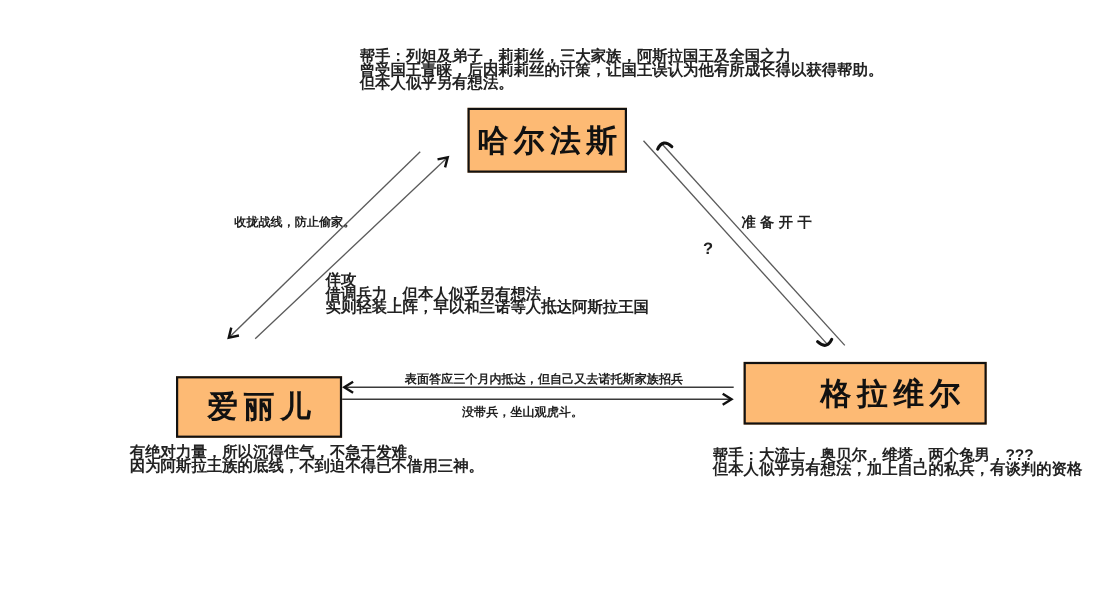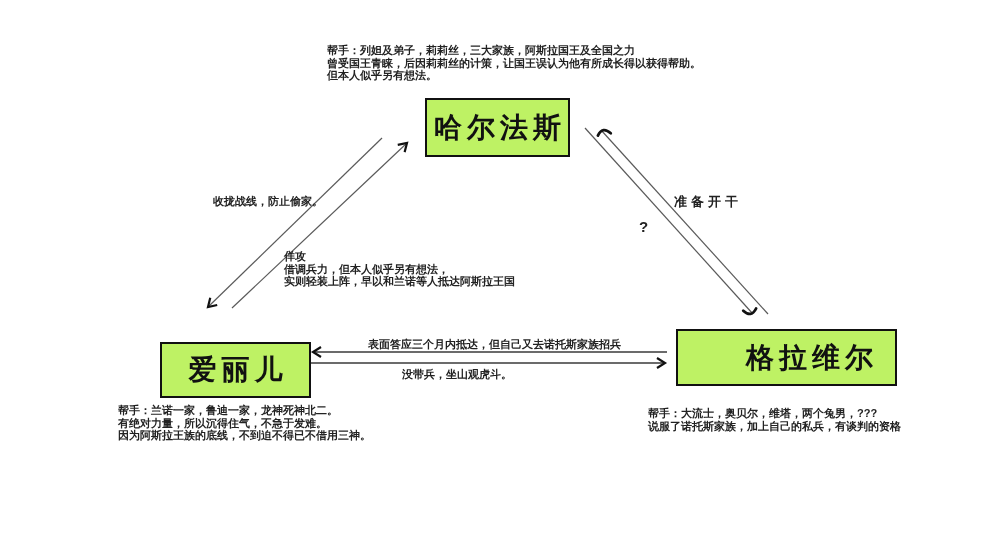--- a/index.html
+++ b/index.html
@@ -2,25 +2,25 @@
 <html><head>
 <meta charset="utf-8">
 <style>
   html,body{margin:0;padding:0;background:#ffffff;}
   #canvas{
     position:relative;width:1000px;height:546px;background:#ffffff;overflow:hidden;
     font-family:"Liberation Sans","DejaVu Sans",sans-serif;color:#1a1a1a;
   }
   .node{
     position:absolute;display:flex;align-items:center;justify-content:center;
-    border:2.5px solid #111;background:#bef264;font-weight:bold;font-size:28px;
+    border:2.5px solid #111;background:#fdba74;font-weight:bold;font-size:28px;
     letter-spacing:5px;text-indent:5px;white-space:nowrap;color:#111;
   }
   .note{
-    position:absolute;font-size:11px;font-weight:bold;line-height:12.5px;
+    position:absolute;font-size:14px;font-weight:bold;line-height:12.5px;
     white-space:nowrap;color:#222;
   }
   .edge-label{
     position:absolute;font-size:11px;font-weight:bold;white-space:nowrap;color:#222;
   }
   .q-mark{position:absolute;font-size:15px;font-weight:bold;color:#222;}
   #arrow-layer{position:absolute;left:0;top:0;width:1000px;height:546px;}
 </style>
 </head>
 <body>
@@ -54,38 +54,37 @@
   </div>
 
   <div class="node" style="left:425px;top:98px;width:141px;height:55px;">哈尔法斯</div>
 
   <div class="node" style="left:160px;top:330px;width:147px;height:52px;margin-top:12px;">爱丽儿</div>
 
   <div class="node" style="left:676px;top:329px;width:171px;height:53px;padding-left:46px;">格拉维尔</div>
 
   <div class="edge-label" style="left:213px;top:194px;">收拢战线，防止偷家。</div>
 
-  <div class="note" style="left:284px;top:250px;">
+  <div class="note" style="left:296px;top:250px;font-family:Liberation Serif, serif;">
     <div>佯攻</div>
     <div>借调兵力，但本人似乎另有想法，</div>
     <div>实则轻装上阵，早以和兰诺等人抵达阿斯拉王国</div>
   </div>
 
   <div class="edge-label" style="left:674px;top:193px;font-size:13px;letter-spacing:4px;">准备开干</div>
 
   <div class="q-mark" style="left:639px;top:218px;">?</div>
 
   <div class="edge-label" style="left:368px;top:337px;">表面答应三个月内抵达，但自己又去诺托斯家族招兵</div>
 
-  <div class="edge-label" style="left:402px;top:367px;">没带兵，坐山观虎斗。</div>
+  <div class="edge-label" style="left:420px;top:367px;">没带兵，坐山观虎斗。</div>
 
   <div class="note" style="left:118px;top:404px;">
-    <div>帮手：兰诺一家，鲁迪一家，龙神死神北二。</div>
     <div>有绝对力量，所以沉得住气，不急于发难。</div>
     <div>因为阿斯拉王族的底线，不到迫不得已不借用三神。</div>
   </div>
 
   <div class="note" style="left:648px;top:407px;">
     <div>帮手：大流士，奥贝尔，维塔，两个兔男，???</div>
-    <div>说服了诺托斯家族，加上自己的私兵，有谈判的资格</div>
+    <div>但本人似乎另有想法，加上自己的私兵，有谈判的资格</div>
   </div>
 
 </div>
 
 </body></html>

